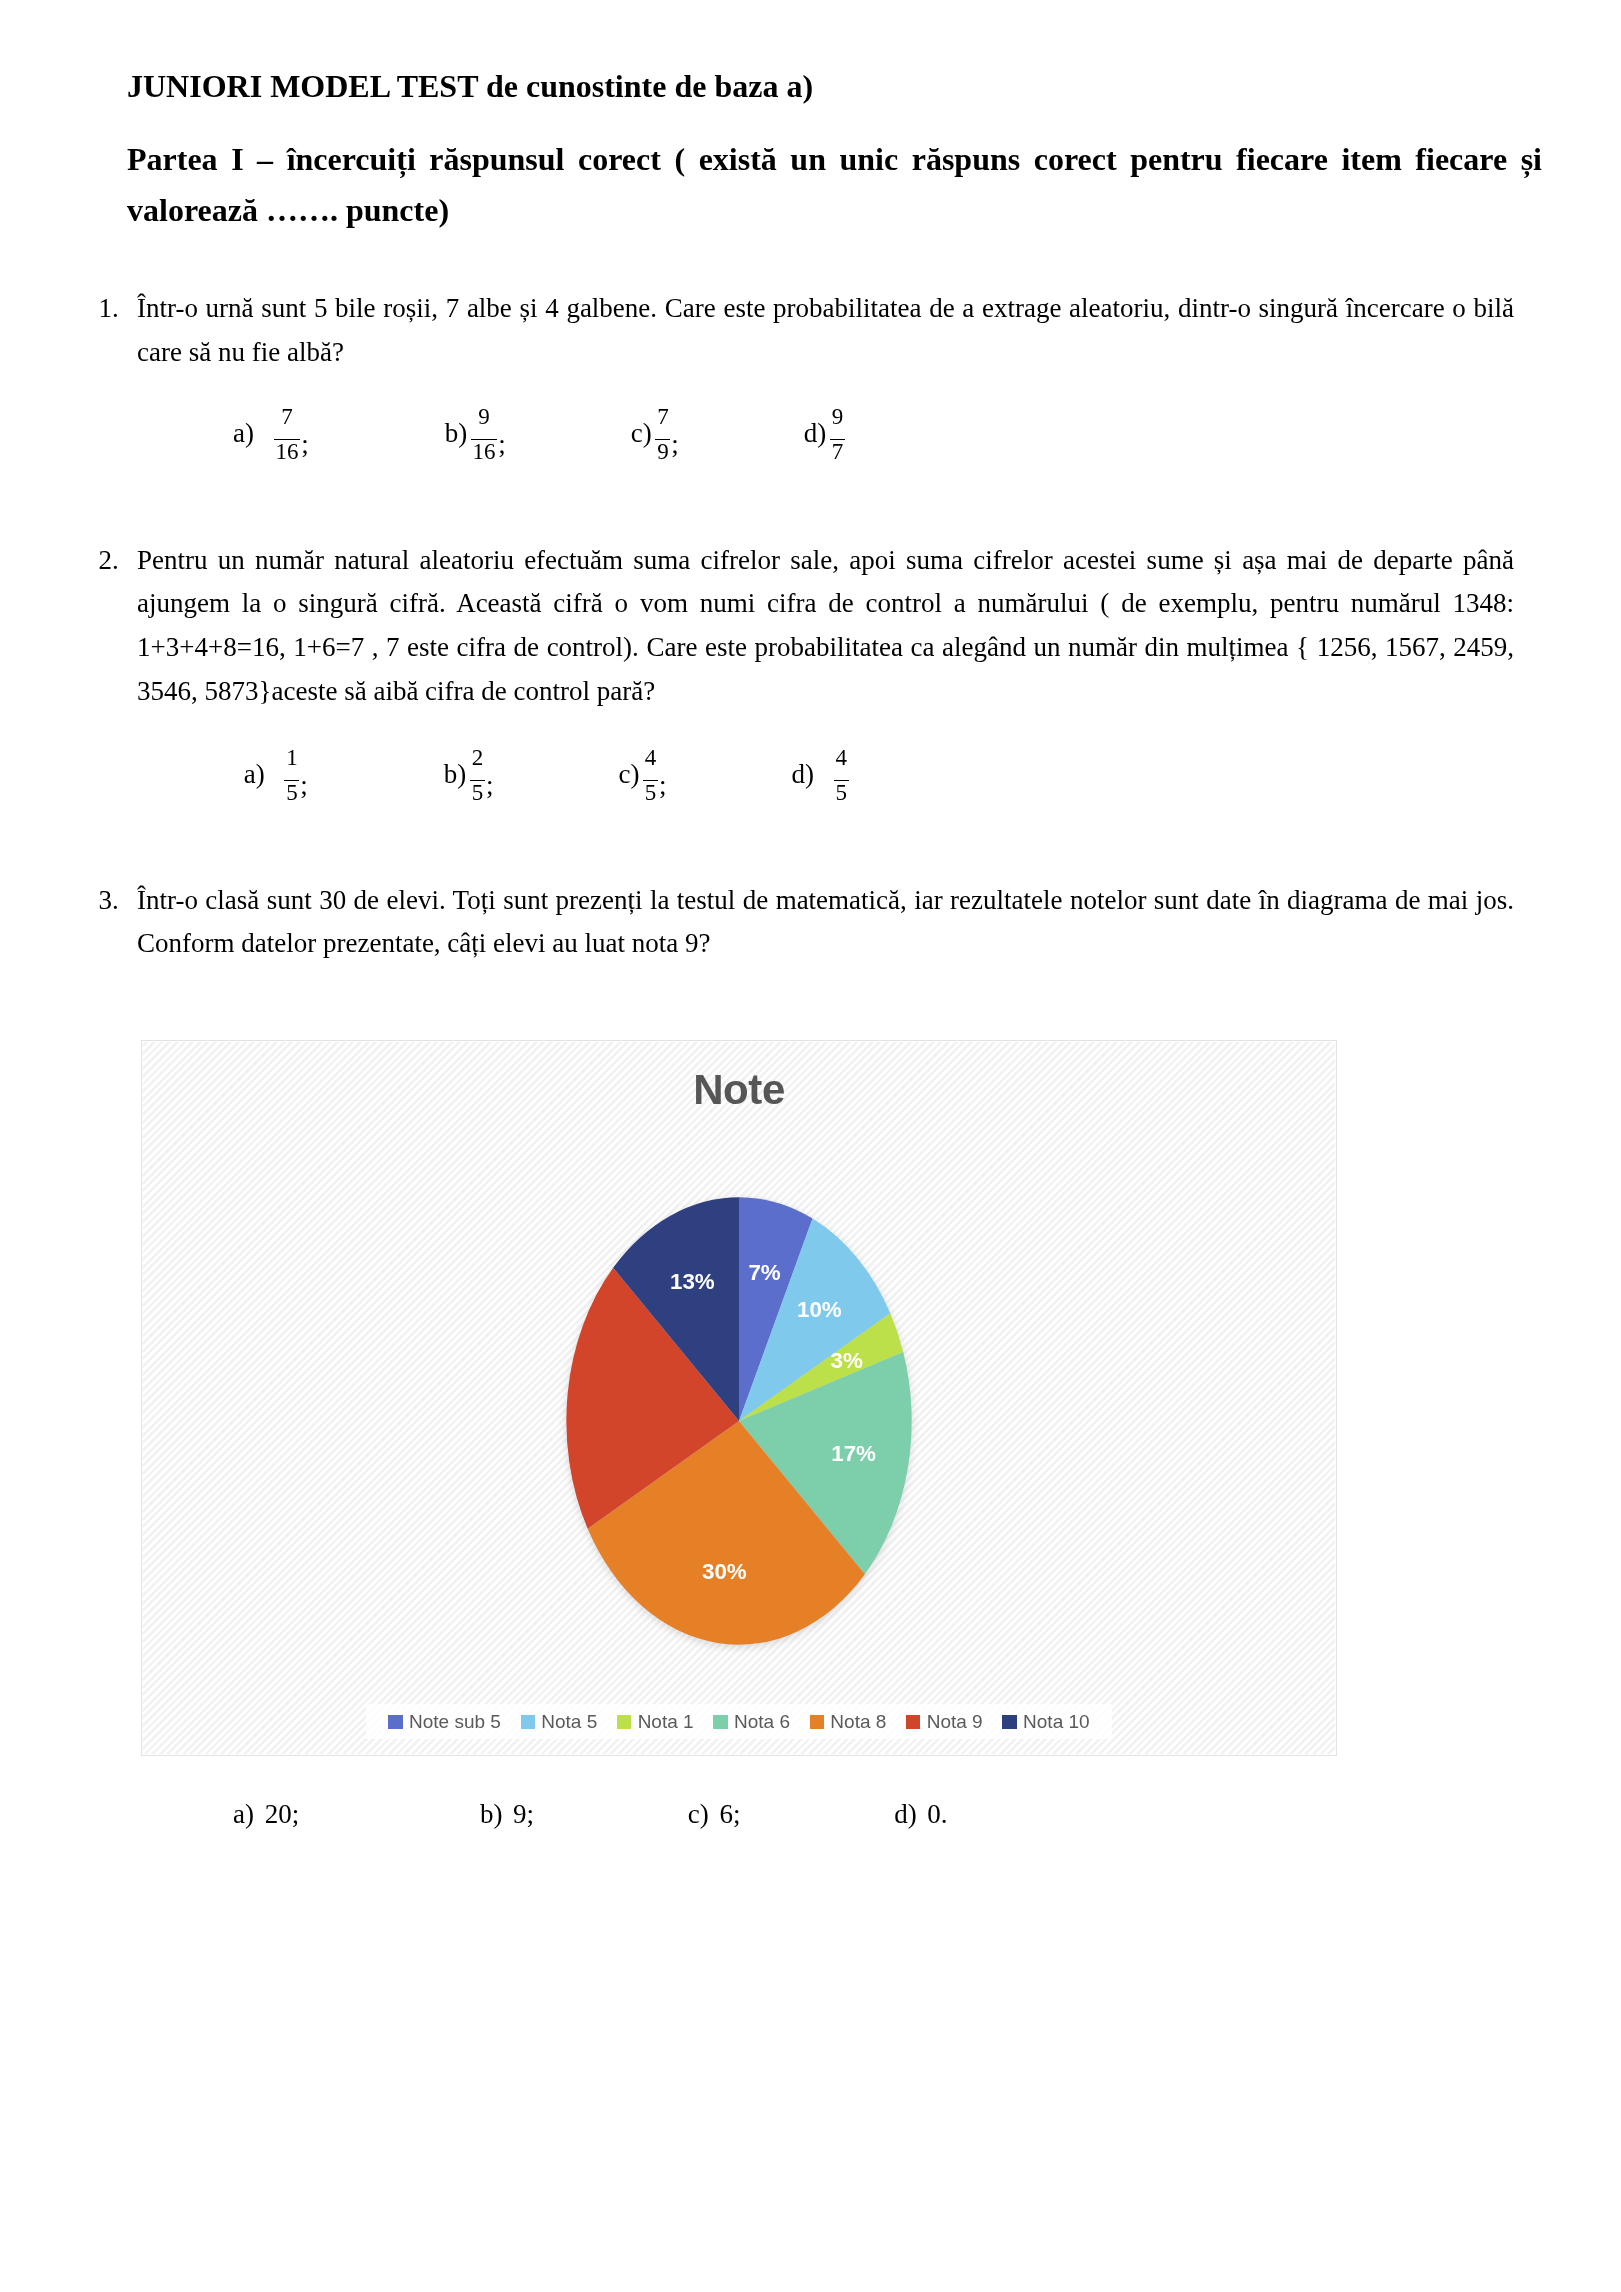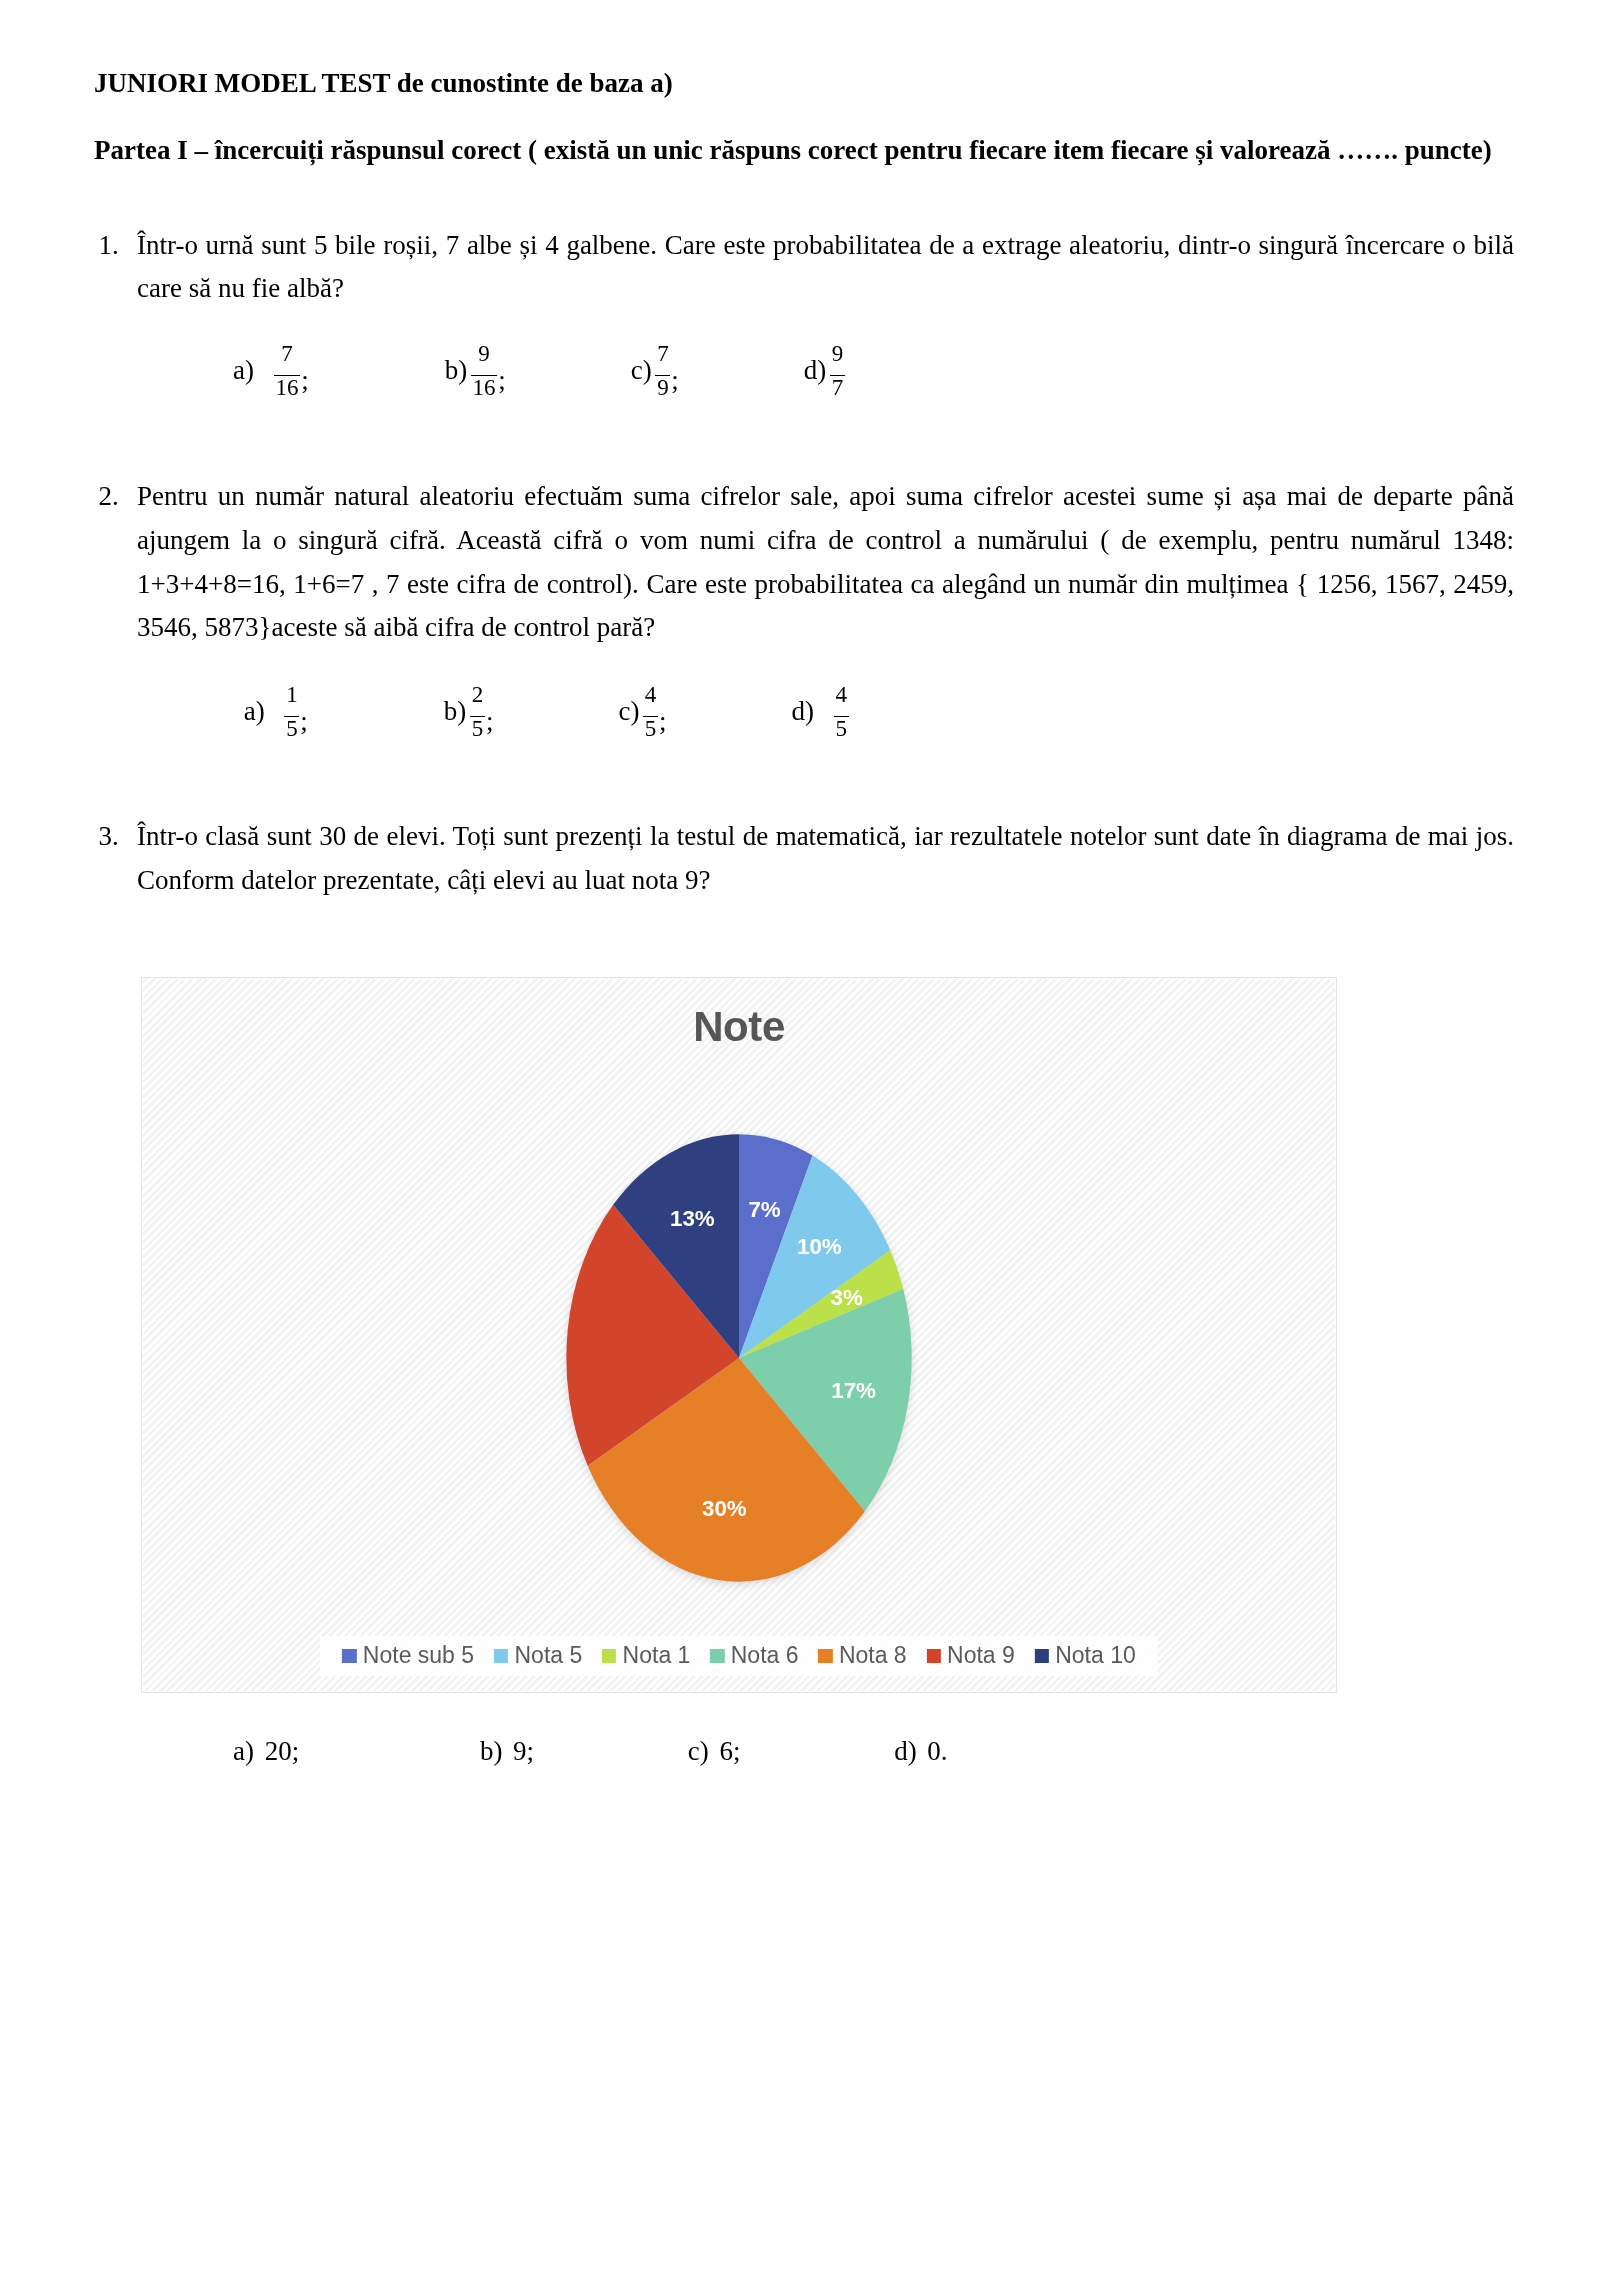--- a/index.html
+++ b/index.html
@@ -17,22 +17,23 @@
     position: absolute;
     left: 0; top: 0;
     width: 1621px;
     height: 2293px;
     padding: 70px 107px 0 94px;
   }
 
   
   .heading {
     font-weight: bold;
-    font-size: 27px;
+    font-size: 32px;
     line-height: 1.0;
+    margin-left: 33px;
   }
   .head-line-1 { margin-bottom: 32px; }
   .head-line-2 {
     text-align: justify;
     line-height: 1.58;
     width: 1415px;
   }
 
   
   .question {
@@ -174,21 +175,21 @@
     margin: 0 9.9px;
   }
   .legend-swatch {
     width: 14.3px;
     height: 14.3px;
     margin-right: 6.3px;
     flex: 0 0 14.3px;
   }
   .legend-text {
     font-family: "Liberation Sans", sans-serif;
-    font-size: 23px;
+    font-size: 19px;
     color: #5a5a5a;
   }
 </style>
 </head>
 <body>
 
 <div class="page">
 
   <div class="heading">
     <div class="head-line-1">JUNIORI MODEL TEST de cunostinte de baza a)</div>

